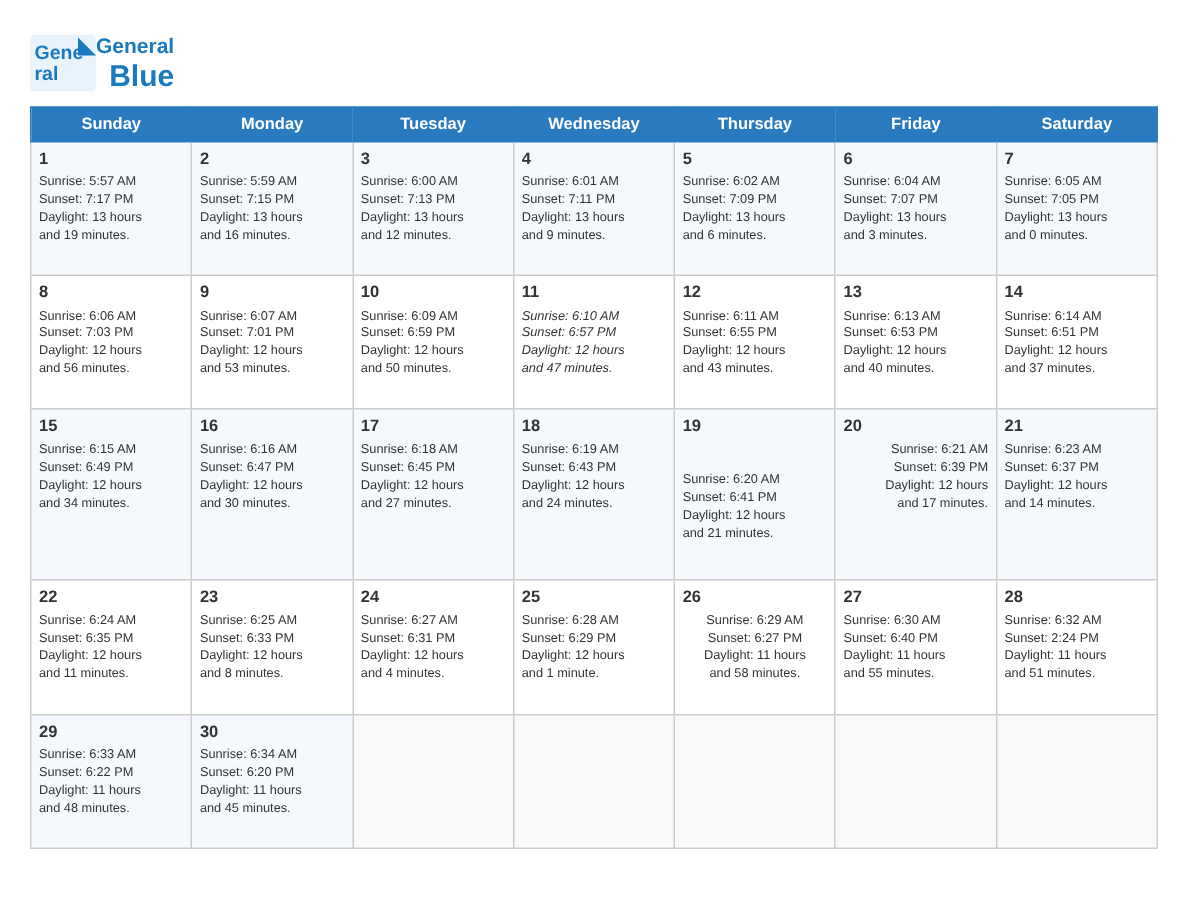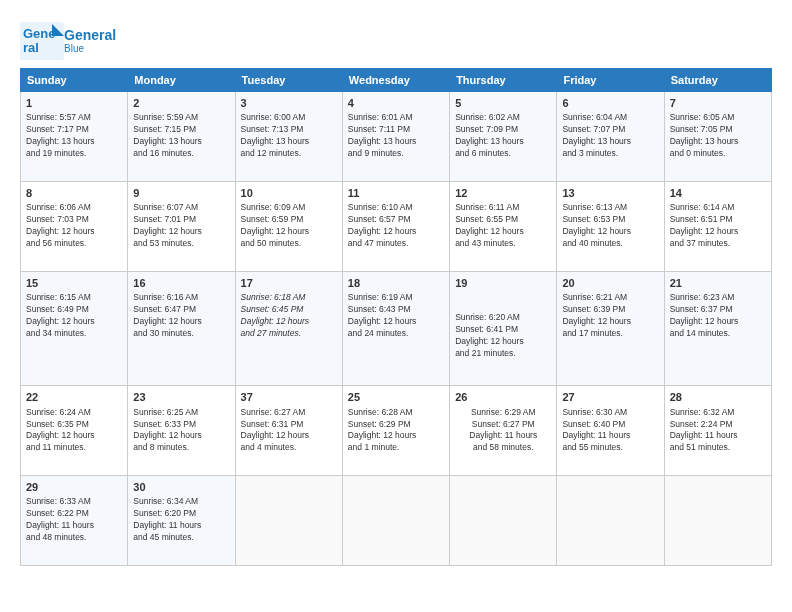--- a/index.html
+++ b/index.html
@@ -26,20 +26,21 @@
     .logo {
       display: flex;
       align-items: center;
       margin-top: 4px;
     }
     .logo-text {
       font-size: 13px;
       font-weight: bold;
       color: #333;
       line-height: 1.2;
+      text-align: right;
     }
     .title-section {
       text-align: right;
     }
     .month-title {
       font-size: 36px;
       font-weight: bold;
       color: #333;
       line-height: 1.1;
     }
@@ -51,21 +52,21 @@
     .calendar-table {
       width: 100%;
       border-collapse: collapse;
       flex: 1;
       font-size: 9.5px;
     }
     .calendar-table thead th {
       background: #2a7abf;
       color: #fff;
       padding: 5px 6px;
-      text-align: left;
+      text-align: center;
       font-size: 11px;
       font-weight: bold;
       border: 1px solid #2a7abf;
     }
     .calendar-table tbody td {
       vertical-align: top;
       padding: 4px 5px;
       border: 1px solid #ccc;
       width: calc(100% / 7);
       color: #333;
@@ -98,21 +99,21 @@
   <div class="top-section">
     <div class="logo">
         <svg width="44" height="38" viewBox="0 0 44 38">
           <rect x="0" y="0" width="44" height="38" rx="3" fill="#e8f3fb"></rect>
           <text x="3" y="16" font-size="13" font-weight="bold" fill="#1a7abf">Gene</text>
           <text x="3" y="30" font-size="13" font-weight="bold" fill="#1a7abf">ral</text>
           <polygon points="32,2 44,14 32,14" fill="#1a7abf"></polygon>
         </svg>
         <div class="logo-text">
           <div style="color:#1a7abf;font-size:14px;font-weight:bold;">General</div>
-          <div style="color:#1a7abf;font-size:10px;font-weight:normal;">Blue</div>
+          <div style="color:#1a7abf;font-size:20px;font-weight:bold;">Blue</div>
         </div>
       </div>
     <div class="title-section">
       <div class="month-title"></div>
       <div class="location-title"></div>
     </div>
   </div>
 
   <table class="calendar-table">
     <thead>
@@ -195,21 +196,21 @@
           </td>
           <td>
             <span class="day-num">10</span>
             <div class="day-info" style="white-space: pre-line;">Sunrise: 6:09 AM
 Sunset: 6:59 PM
 Daylight: 12 hours
 and 50 minutes.</div>
           </td>
           <td>
             <span class="day-num">11</span>
-            <div class="day-info" style="white-space: pre-line;">Sunrise: 6:10 AM
+            <div class="day-info" style="white-space: pre-line; font-style: italic;">Sunrise: 6:10 AM
 Sunset: 6:57 PM
 Daylight: 12 hours
 and 47 minutes.</div>
           </td>
           <td>
             <span class="day-num">12</span>
             <div class="day-info" style="white-space: pre-line;">Sunrise: 6:11 AM
 Sunset: 6:55 PM
 Daylight: 12 hours
 and 43 minutes.</div>
@@ -239,42 +240,42 @@
           </td>
           <td>
             <span class="day-num">16</span>
             <div class="day-info" style="white-space: pre-line;">Sunrise: 6:16 AM
 Sunset: 6:47 PM
 Daylight: 12 hours
 and 30 minutes.</div>
           </td>
           <td>
             <span class="day-num">17</span>
-            <div class="day-info" style="white-space: pre-line; font-style: italic;">Sunrise: 6:18 AM
+            <div class="day-info" style="white-space: pre-line;">Sunrise: 6:18 AM
 Sunset: 6:45 PM
 Daylight: 12 hours
 and 27 minutes.</div>
           </td>
           <td>
             <span class="day-num">18</span>
             <div class="day-info" style="white-space: pre-line;">Sunrise: 6:19 AM
 Sunset: 6:43 PM
 Daylight: 12 hours
 and 24 minutes.</div>
           </td>
           <td>
             <span class="day-num">19</span>
             <div class="day-info" style="white-space: pre-line; margin-top: 21px;">Sunrise: 6:20 AM
 Sunset: 6:41 PM
 Daylight: 12 hours
 and 21 minutes.</div>
           </td>
           <td>
             <span class="day-num">20</span>
-            <div class="day-info" style="white-space: pre-line;">Sunrise: 6:21 AM
+            <div class="day-info" style="white-space: pre-line; text-align: right;">Sunrise: 6:21 AM
 Sunset: 6:39 PM
 Daylight: 12 hours
 and 17 minutes.</div>
           </td>
           <td>
             <span class="day-num">21</span>
             <div class="day-info" style="white-space: pre-line;">Sunrise: 6:23 AM
 Sunset: 6:37 PM
 Daylight: 12 hours
 and 14 minutes.</div>
@@ -289,21 +290,21 @@
 and 11 minutes.</div>
           </td>
           <td>
             <span class="day-num">23</span>
             <div class="day-info" style="white-space: pre-line;">Sunrise: 6:25 AM
 Sunset: 6:33 PM
 Daylight: 12 hours
 and 8 minutes.</div>
           </td>
           <td>
-            <span class="day-num">37</span>
+            <span class="day-num">24</span>
             <div class="day-info" style="white-space: pre-line;">Sunrise: 6:27 AM
 Sunset: 6:31 PM
 Daylight: 12 hours
 and 4 minutes.</div>
           </td>
           <td>
             <span class="day-num">25</span>
             <div class="day-info" style="white-space: pre-line;">Sunrise: 6:28 AM
 Sunset: 6:29 PM
 Daylight: 12 hours

